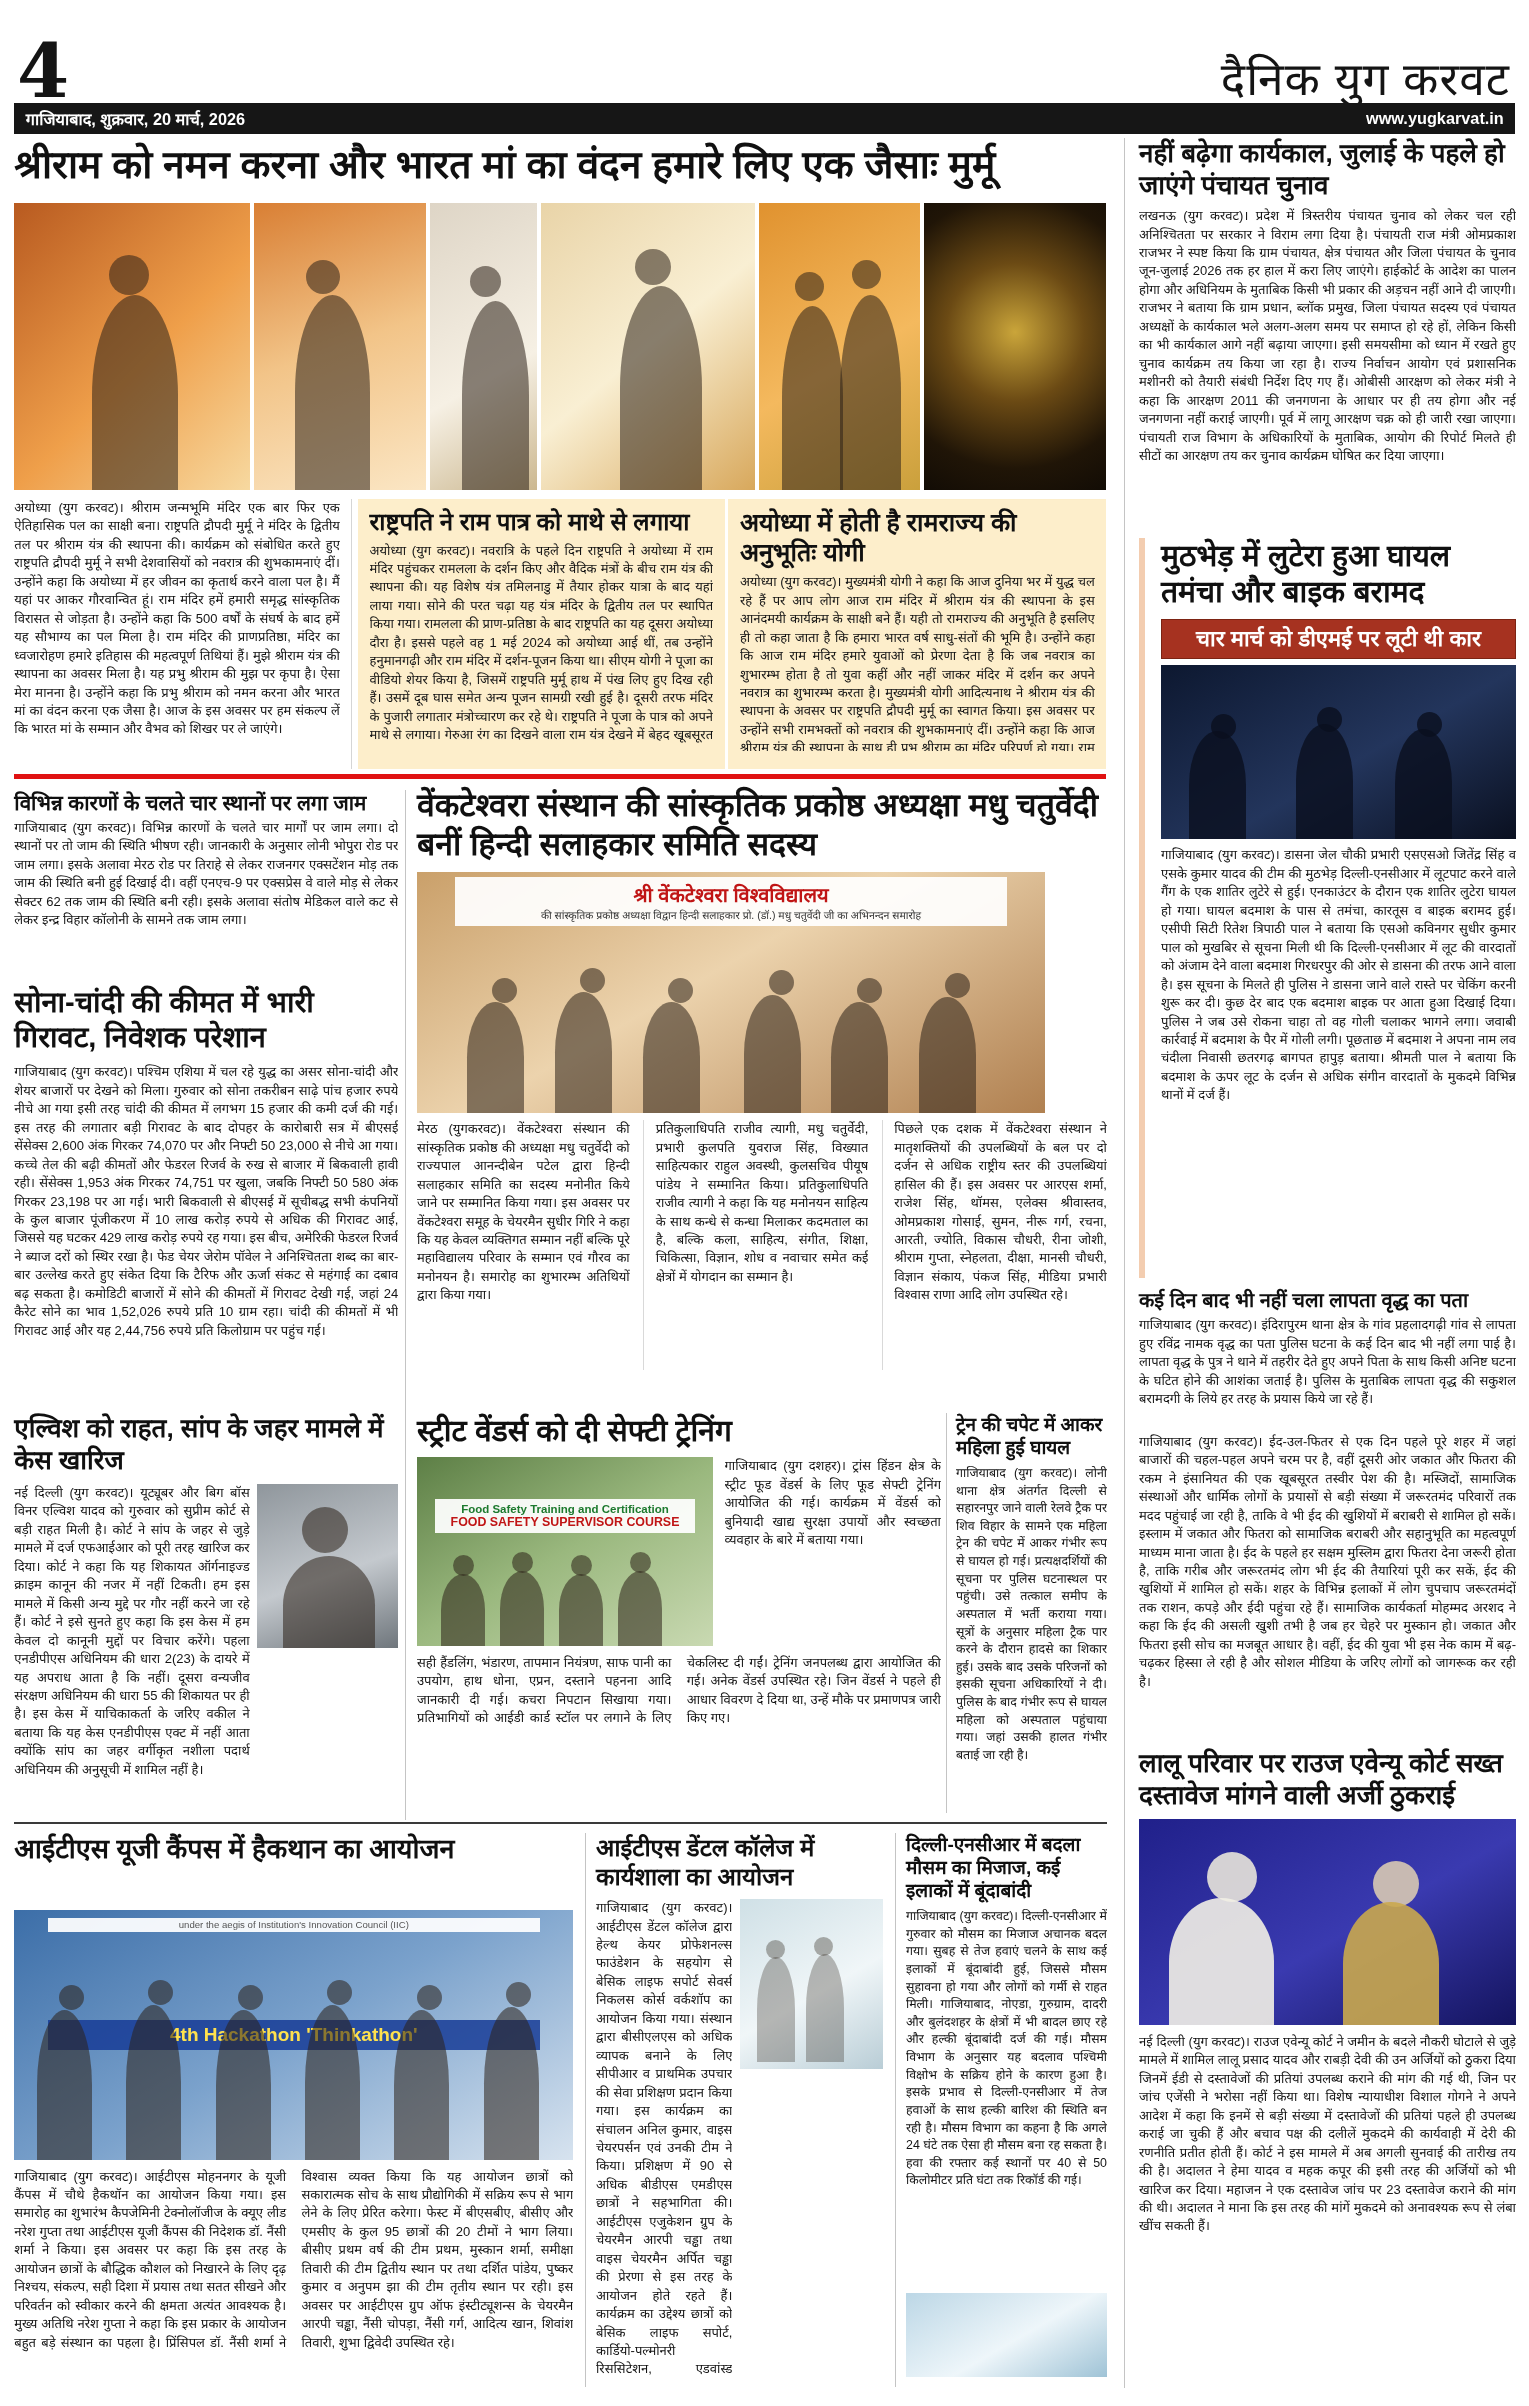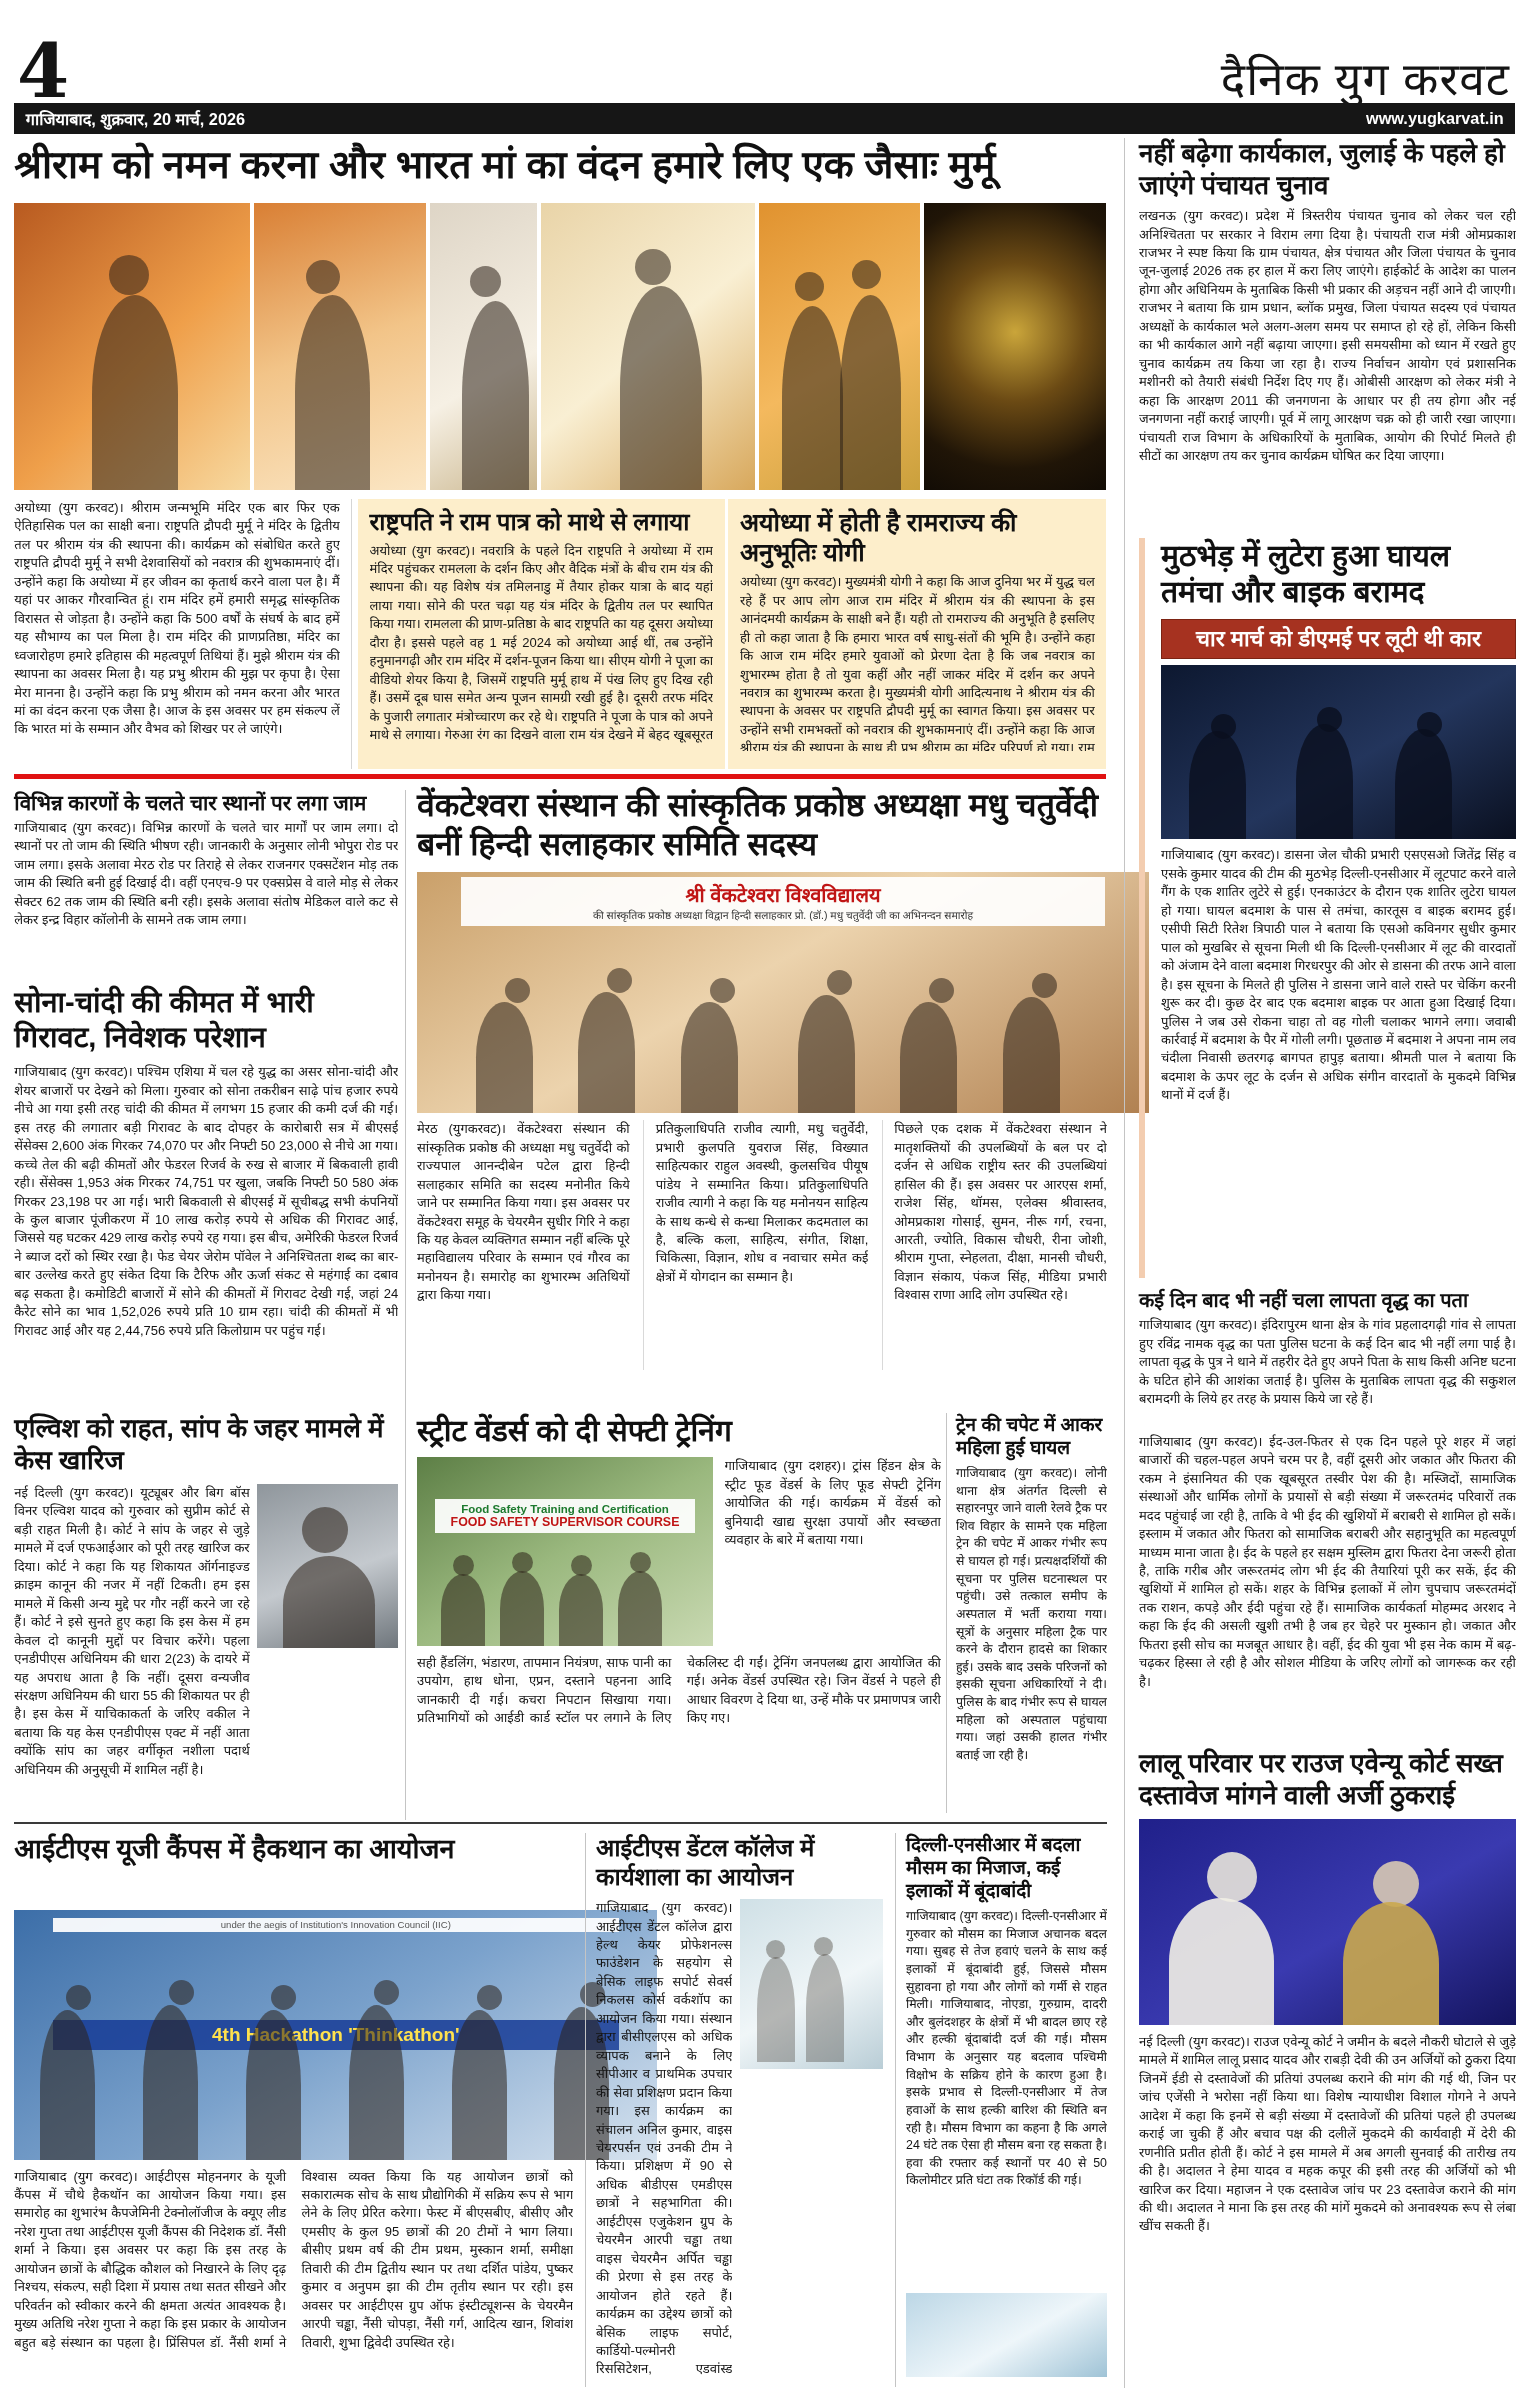--- a/index.html
+++ b/index.html
@@ -106,21 +106,21 @@
     <div class="body-txt" style="height:161px;">गाजियाबाद (युग करवट)। विभिन्न कारणों के चलते चार मार्गों पर जाम लगा। दो स्थानों पर तो जाम की स्थिति भीषण रही। जानकारी के अनुसार लोनी भोपुरा रोड पर जाम लगा। इसके अलावा मेरठ रोड पर तिराहे से लेकर राजनगर एक्सटेंशन मोड़ तक जाम की स्थिति बनी हुई दिखाई दी। वहीं एनएच-9 पर एक्सप्रेस वे वाले मोड़ से लेकर सेक्टर 62 तक जाम की स्थिति बनी रही। इसके अलावा संतोष मेडिकल वाले कट से लेकर इन्द्र विहार कॉलोनी के सामने तक जाम लगा।</div>
   </div>
   <div class="abs" style="left:14.3px;top:985px;width:384px;">
     <div class="hl center" style="font-size:29px;margin-bottom:7.6px;">सोना-चांदी की कीमत में भारी गिरावट, निवेशक परेशान</div>
     <div class="body-txt" style="height:333px;">गाजियाबाद (युग करवट)। पश्चिम एशिया में चल रहे युद्ध का असर सोना-चांदी और शेयर बाजारों पर देखने को मिला। गुरुवार को सोना तकरीबन साढ़े पांच हजार रुपये नीचे आ गया इसी तरह चांदी की कीमत में लगभग 15 हजार की कमी दर्ज की गई। इस तरह की लगातार बड़ी गिरावट के बाद दोपहर के कारोबारी सत्र में बीएसई सेंसेक्स 2,600 अंक गिरकर 74,070 पर और निफ्टी 50 23,000 से नीचे आ गया। कच्चे तेल की बढ़ी कीमतों और फेडरल रिजर्व के रुख से बाजार में बिकवाली हावी रही। सेंसेक्स 1,953 अंक गिरकर 74,751 पर खुला, जबकि निफ्टी 50 580 अंक गिरकर 23,198 पर आ गई। भारी बिकवाली से बीएसई में सूचीबद्ध सभी कंपनियों के कुल बाजार पूंजीकरण में 10 लाख करोड़ रुपये से अधिक की गिरावट आई, जिससे यह घटकर 429 लाख करोड़ रुपये रह गया। इस बीच, अमेरिकी फेडरल रिजर्व ने ब्याज दरों को स्थिर रखा है। फेड चेयर जेरोम पॉवेल ने अनिश्चितता शब्द का बार-बार उल्लेख करते हुए संकेत दिया कि टैरिफ और ऊर्जा संकट से महंगाई का दबाव बढ़ सकता है। कमोडिटी बाजारों में सोने की कीमतों में गिरावट देखी गई, जहां 24 कैरेट सोने का भाव 1,52,026 रुपये प्रति 10 ग्राम रहा। चांदी की कीमतों में भी गिरावट आई और यह 2,44,756 रुपये प्रति किलोग्राम पर पहुंच गई।</div>
   </div>
   <div class="abs rule-v" style="left:405px;top:790px;height:1030px;"></div>
 
   <div class="abs" style="left:417px;top:786px;width:690px;">
     <div class="hl center" style="font-size:32px;margin-bottom:7.6px;">वेंकटेश्वरा संस्थान की सांस्कृतिक प्रकोष्ठ अध्यक्षा मधु चतुर्वेदी बनीं हिन्दी सलाहकार समिति सदस्य</div>
-    <div class="photo ph-warm-group" style="width:732px;height:241px;">
+    <div class="photo ph-warm-group" style="width:628px;height:241px;">
       <div class="banner" style="top:5.7px;">
         <div style="color:#c01515;font-weight:800;font-size:20px;">श्री वेंकटेश्वरा विश्वविद्यालय</div>
         <div style="color:#333;font-size:10.5px;">की सांस्कृतिक प्रकोष्ठ अध्यक्षा विद्वान हिन्दी सलाहकार प्रो. (डॉ.) मधु चतुर्वेदी जी का अभिनन्दन समारोह</div>
       </div>
       <div class="sil-head" style="left:12%;top:44%;width:25px;height:25px;"></div>
       <div class="sil-head" style="left:26%;top:40%;width:25px;height:25px;"></div>
       <div class="sil-head" style="left:40%;top:44%;width:25px;height:25px;"></div>
       <div class="sil-head" style="left:56%;top:41%;width:25px;height:25px;"></div>
       <div class="sil-head" style="left:70%;top:44%;width:25px;height:25px;"></div>
       <div class="sil-head" style="left:84%;top:42%;width:25px;height:25px;"></div>
@@ -177,21 +177,21 @@
 
   <div class="abs" style="left:956px;top:1413px;width:151px;">
     <div class="hl center" style="font-size:19px;margin-bottom:5.7px;">ट्रेन की चपेट में आकर महिला हुई घायल</div>
     <div class="body-txt" style="height:323px;font-size:12.4px;">गाजियाबाद (युग करवट)। लोनी थाना क्षेत्र अंतर्गत दिल्ली से सहारनपुर जाने वाली रेलवे ट्रैक पर शिव विहार के सामने एक महिला ट्रेन की चपेट में आकर गंभीर रूप से घायल हो गई। प्रत्यक्षदर्शियों की सूचना पर पुलिस घटनास्थल पर पहुंची। उसे तत्काल समीप के अस्पताल में भर्ती कराया गया। सूत्रों के अनुसार महिला ट्रैक पार करने के दौरान हादसे का शिकार हुई। उसके बाद उसके परिजनों को इसकी सूचना अधिकारियों ने दी। पुलिस के बाद गंभीर रूप से घायल महिला को अस्पताल पहुंचाया गया। जहां उसकी हालत गंभीर बताई जा रही है।</div>
   </div>
 
   <div class="abs rule-h" style="left:14.3px;top:1822px;width:1093px;"></div>
 
   <div class="abs" style="left:14.3px;top:1833px;width:559px;">
     <div class="hl center" style="font-size:27px;margin-bottom:7.6px;">आईटीएस यूजी कैंपस में हैकथान का आयोजन</div>
-    <div class="photo ph-class" style="width:643px;height:250px;margin-top:44px;">
+    <div class="photo ph-class" style="width:559px;height:250px;margin-top:44px;">
       <div class="banner" style="top:7.6px;padding:1.9px;">
         <div style="color:#555;font-size:9.6px;">under the aegis of Institution's Innovation Council (IIC)</div>
       </div>
       <div class="banner" style="top:44%;background:rgba(23,60,150,.85);">
         <div style="color:#ffe14d;font-size:19px;font-weight:800;">4th Hackathon 'Thinkathon'</div>
       </div>
       <div class="sil-head" style="left:8%;top:30%;width:25px;height:25px;"></div>
       <div class="sil-head" style="left:24%;top:28%;width:25px;height:25px;"></div>
       <div class="sil-head" style="left:40%;top:30%;width:25px;height:25px;"></div>
       <div class="sil-head" style="left:56%;top:28%;width:25px;height:25px;"></div>

